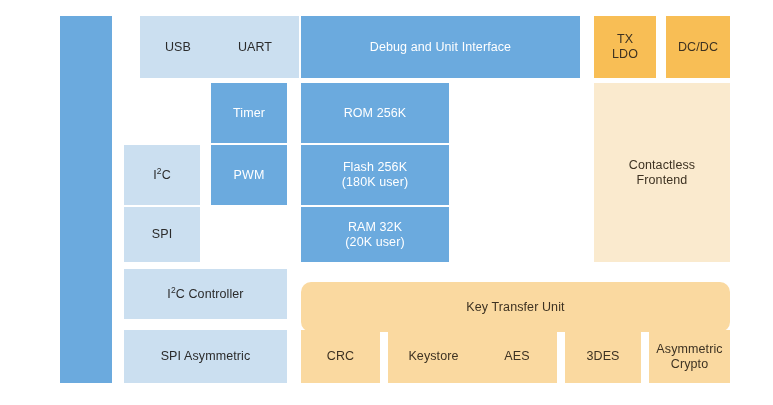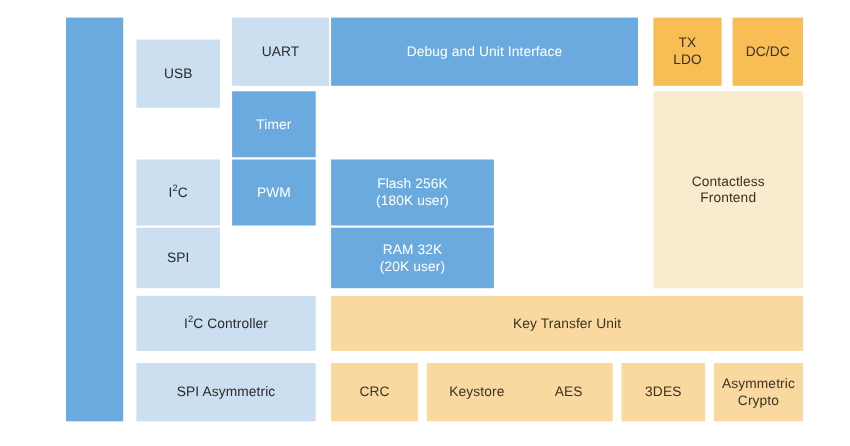--- a/index.html
+++ b/index.html
@@ -58,54 +58,55 @@
     line-height: 0;
   }
 </style>
 </head>
 <body>
 
 <div id="diagram">
 
   <div class="blk bus" style="left:60px; top:16px; width:52px; height:367px;"></div>
 
-  <div class="blk light-blue" style="left:124px; top:16px; width:76px; height:62px;margin-top:20px;">USB</div>
+  <div class="blk light-blue" style="left:140px; top:16px; width:76px; height:62px;">USB</div>
 
   <div class="blk light-blue" style="left:211px; top:16px; width:88px; height:62px;">UART</div>
 
   <div class="blk mid-blue" style="left:301px; top:16px; width:279px; height:62px;">Debug and Unit Interface</div>
 
   <div class="blk orange" style="left:594px; top:16px; width:62px; height:62px;">TX
 LDO</div>
 
   <div class="blk orange" style="left:666px; top:16px; width:64px; height:62px;">DC/DC</div>
 
 
   <div class="blk mid-blue" style="left:211px; top:83px; width:76px; height:60px;">Timer</div>
 
+  <div class="blk mid-blue" style="left:301px; top:83px; width:148px; height:60px;">ROM 256K</div>
 
 
   <div class="blk cream" style="left:594px; top:83px; width:136px; height:179px;">Contactless
 Frontend</div>
 
   <div class="blk light-blue" style="left:124px; top:145px; width:76px; height:60px;"><span><span>I</span><span class="sup">2</span><span>C</span></span></div>
 
   <div class="blk mid-blue" style="left:211px; top:145px; width:76px; height:60px;">PWM</div>
 
   <div class="blk mid-blue" style="left:301px; top:145px; width:148px; height:60px;">Flash 256K
 (180K user)</div>
 
   <div class="blk light-blue" style="left:124px; top:207px; width:76px; height:55px;">SPI</div>
 
   <div class="blk mid-blue" style="left:301px; top:207px; width:148px; height:55px;">RAM 32K
 (20K user)</div>
 
   <div class="blk light-blue" style="left:124px; top:269px; width:163px; height:50px;"><span><span>I</span><span class="sup">2</span><span>C Controller</span></span></div>
 
-  <div class="blk peach" style="left:301px; top:269px; width:429px; height:50px;">Key Transfer Unit</div>
+  <div class="blk peach" style="left:301px; top:282px; width:429px; height:50px;border-radius:10px;">Key Transfer Unit</div>
 
   <div class="blk light-blue" style="left:124px; top:330px; width:163px; height:53px;">SPI Asymmetric</div>
 
   <div class="blk peach" style="left:301px; top:330px; width:79px; height:53px;">CRC</div>
 
   <div class="blk peach" style="left:388px; top:330px; width:91px; height:53px;">Keystore</div>
 
   <div class="blk peach" style="left:477px; top:330px; width:80px; height:53px;">AES</div>
 
   <div class="blk peach" style="left:565px; top:330px; width:76px; height:53px;">3DES</div>

